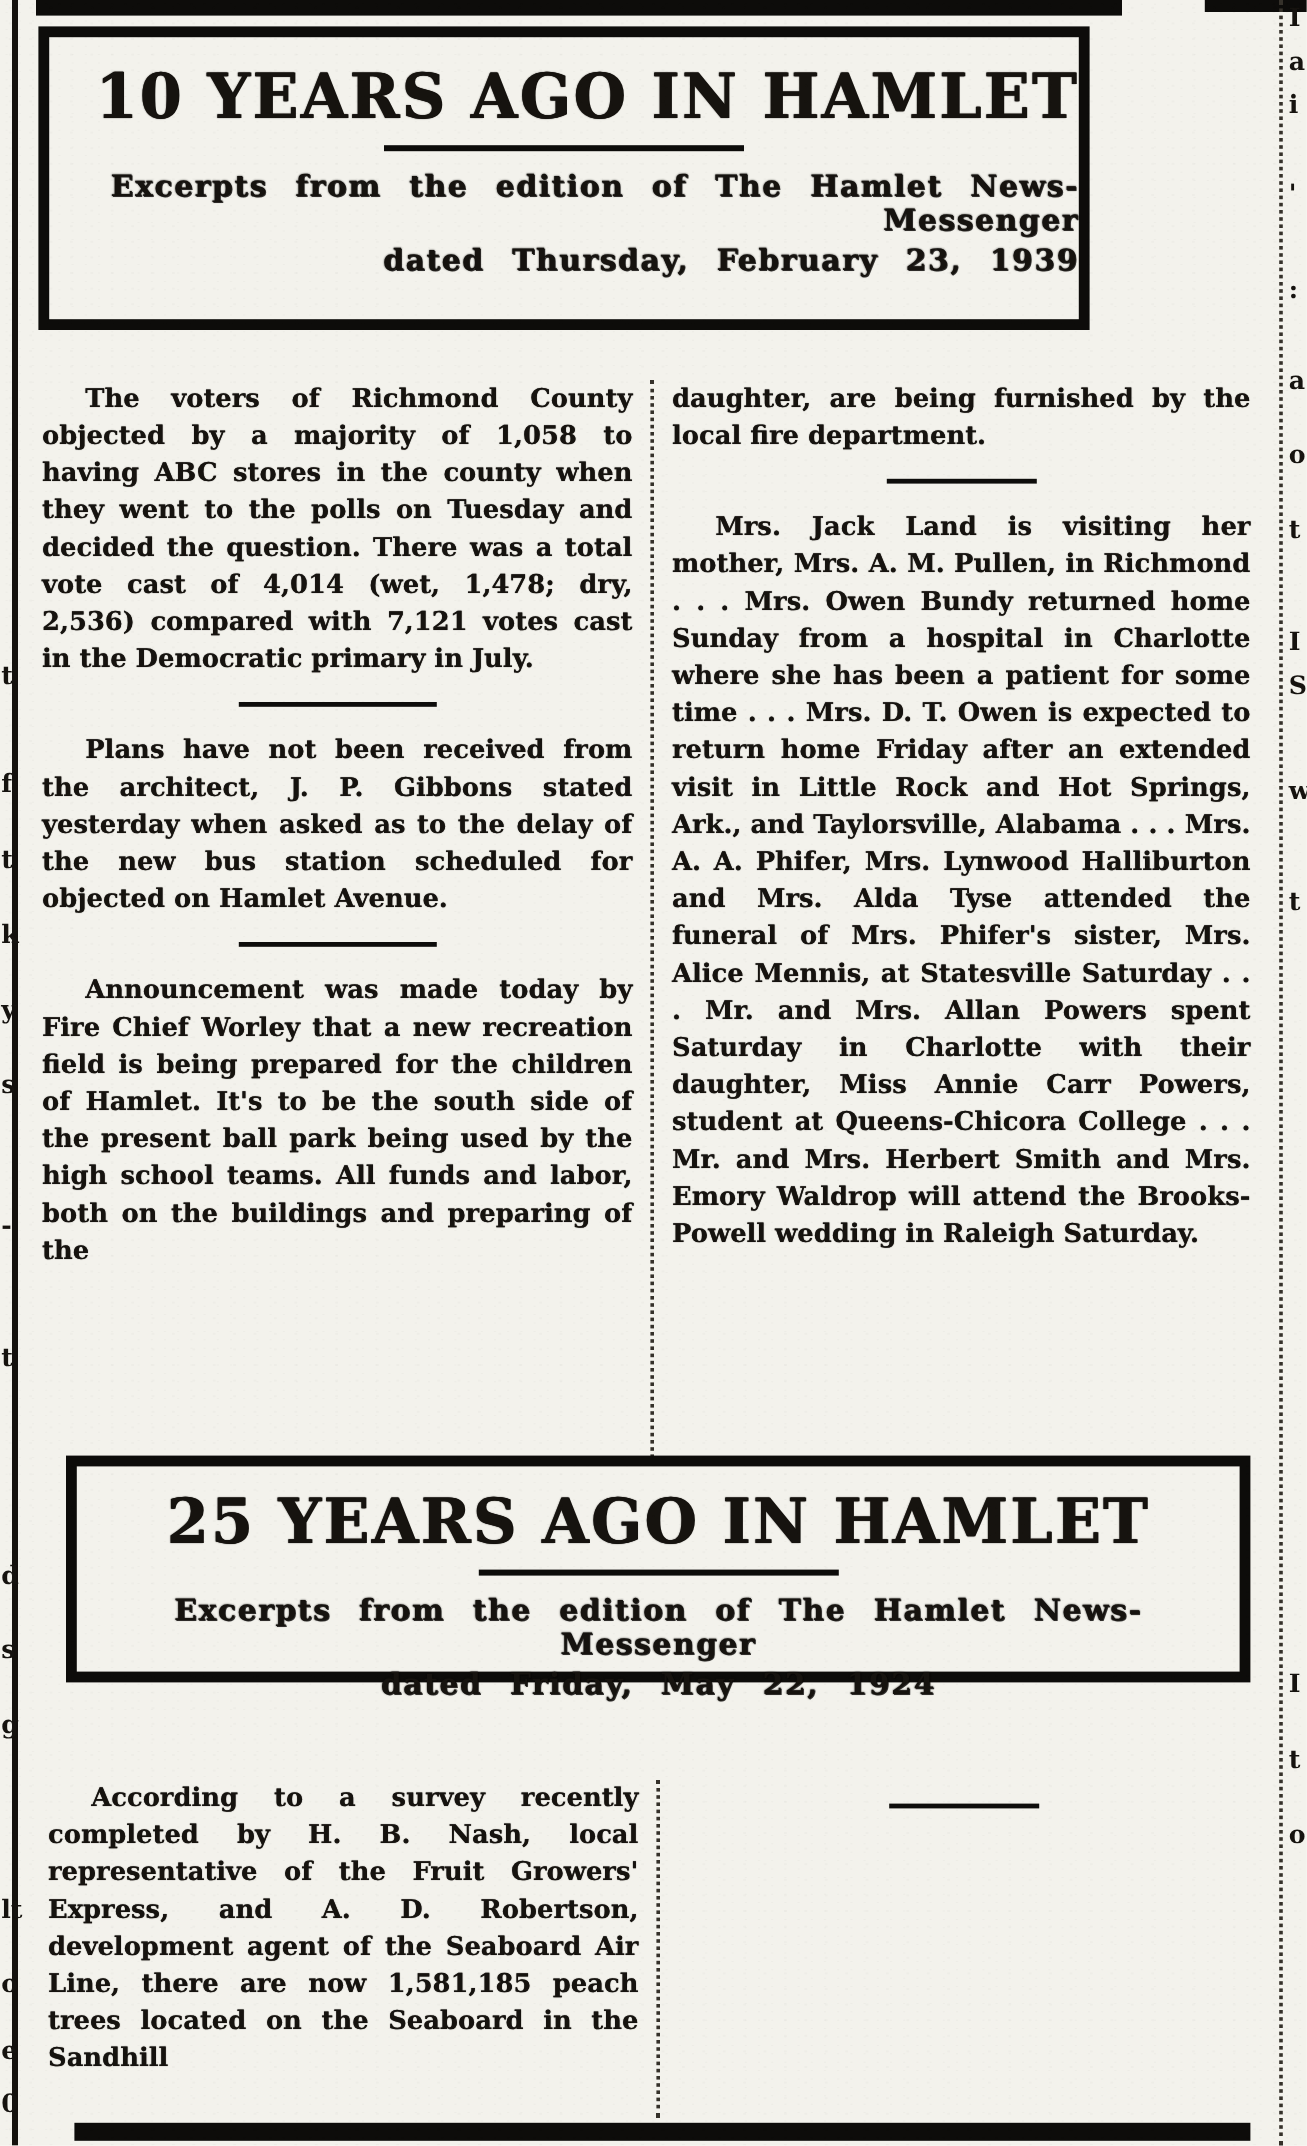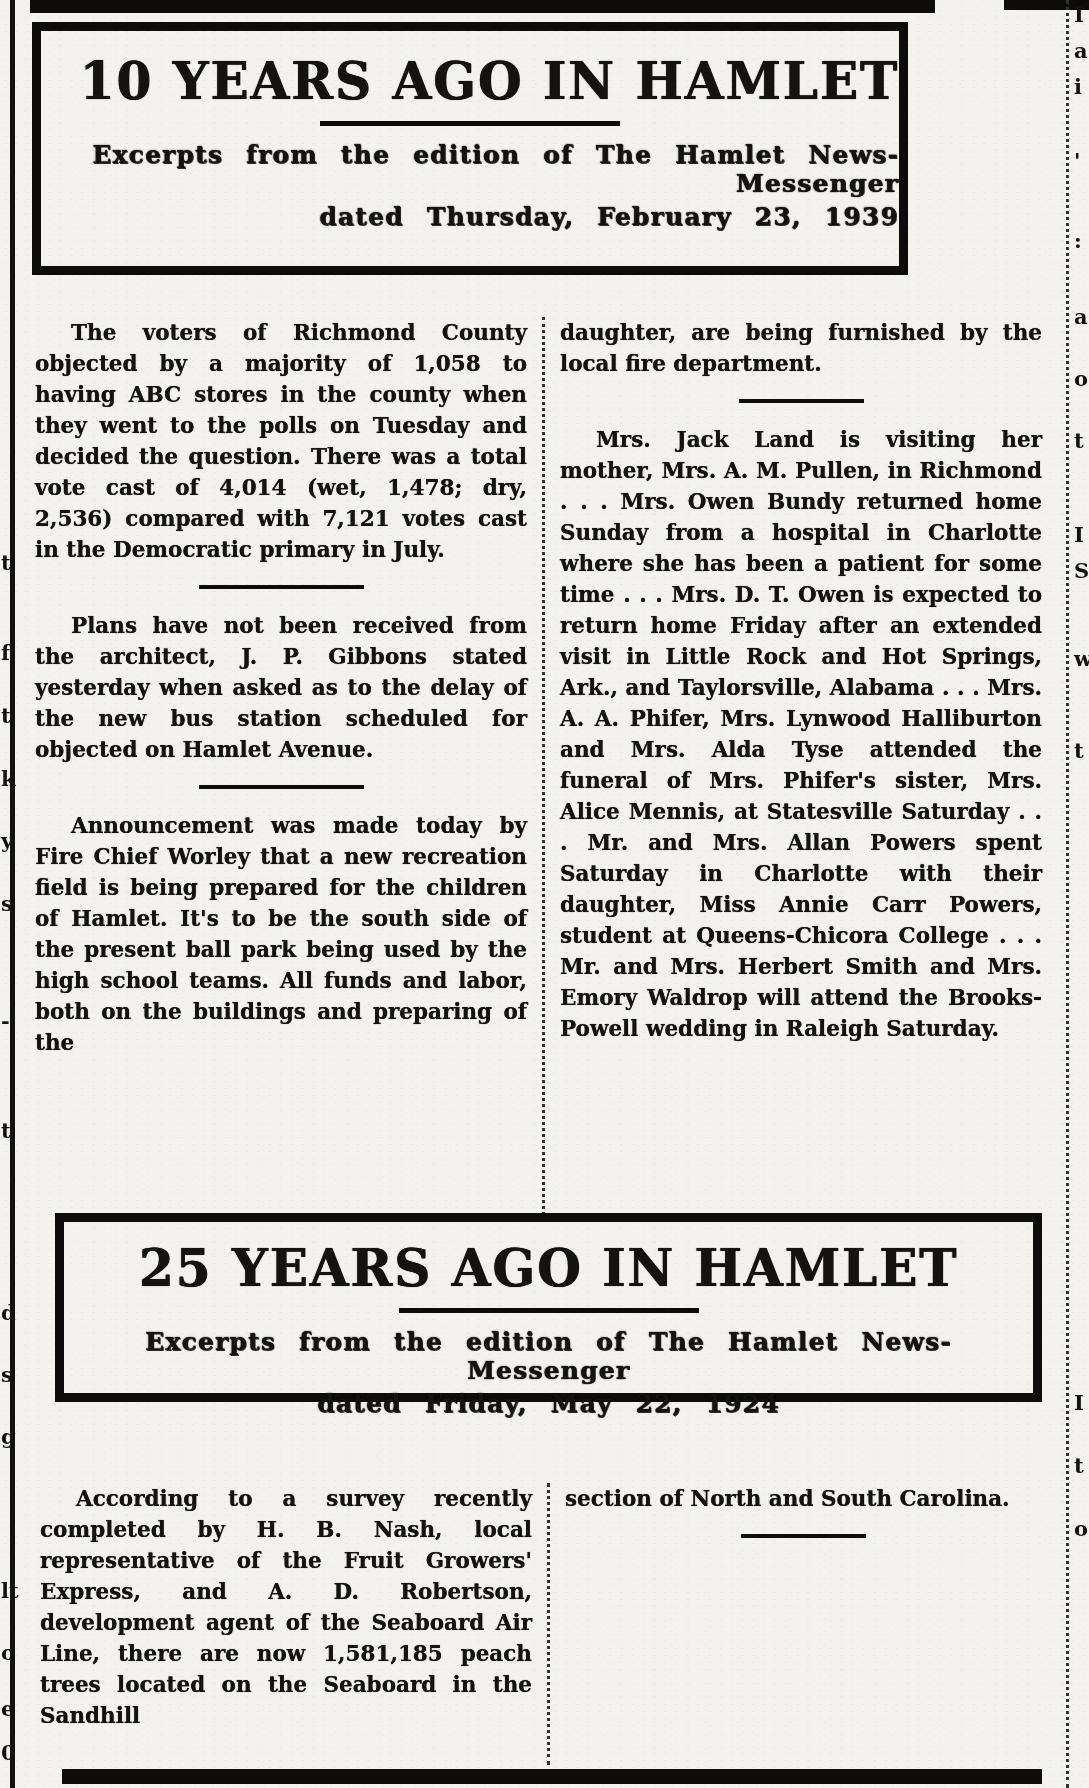--- a/index.html
+++ b/index.html
@@ -150,19 +150,18 @@
     <p class="sub">Excerpts from the edition of The Hamlet News-Messenger</p>
     <p class="sub">dated Friday, May 22, 1924</p>
   </div>
 
   <div class="cols sec2">
     <div class="col col-left">
       <p>According to a survey recently completed by H. B. Nash, local representative of the Fruit Growers' Express, and A. D. Robertson, development agent of the Seaboard Air Line, there are now 1,581,185 peach trees located on the Seaboard in the Sandhill</p>
     </div>
     <div class="coldiv"></div>
     <div class="col col-right">
-      <p class="cont">section of North and South Carolina.</p>
       <div class="pdiv narrow"></div>
     </div>
   </div>
 
   <div class="bar bottom-bar"></div>
 </div>
 
 </body></html>

